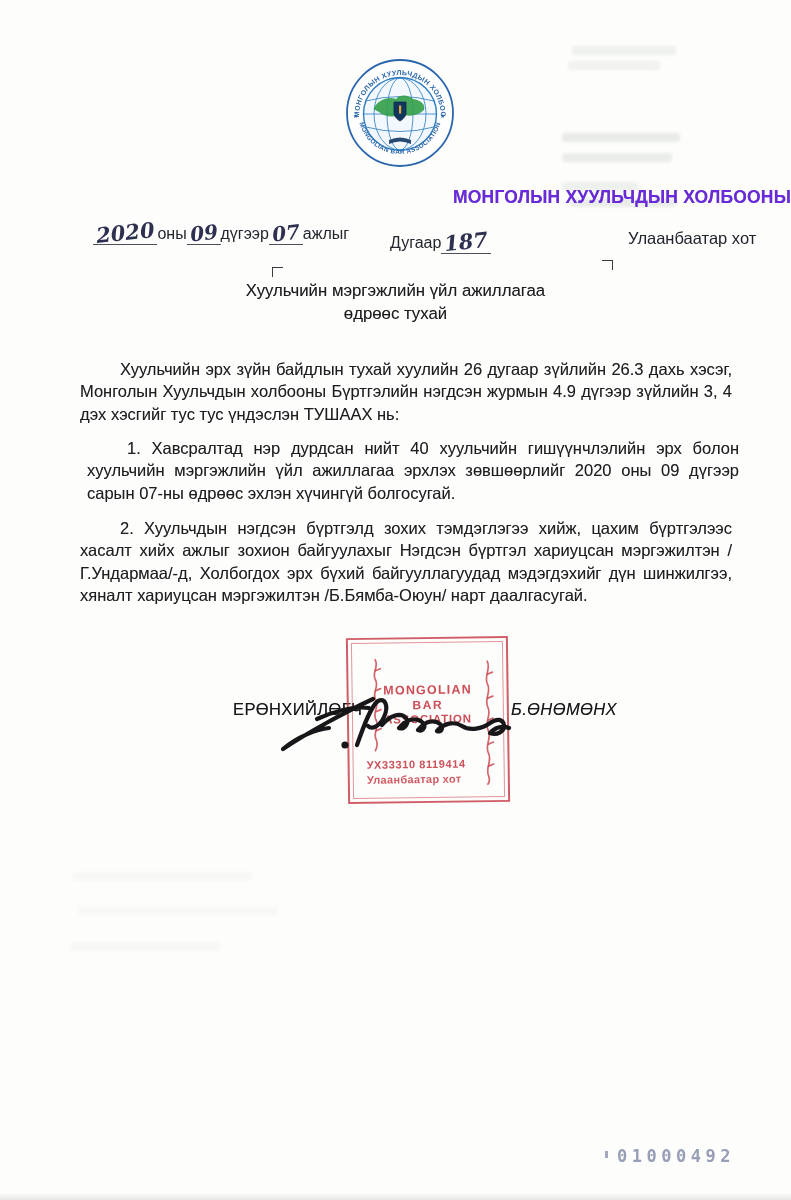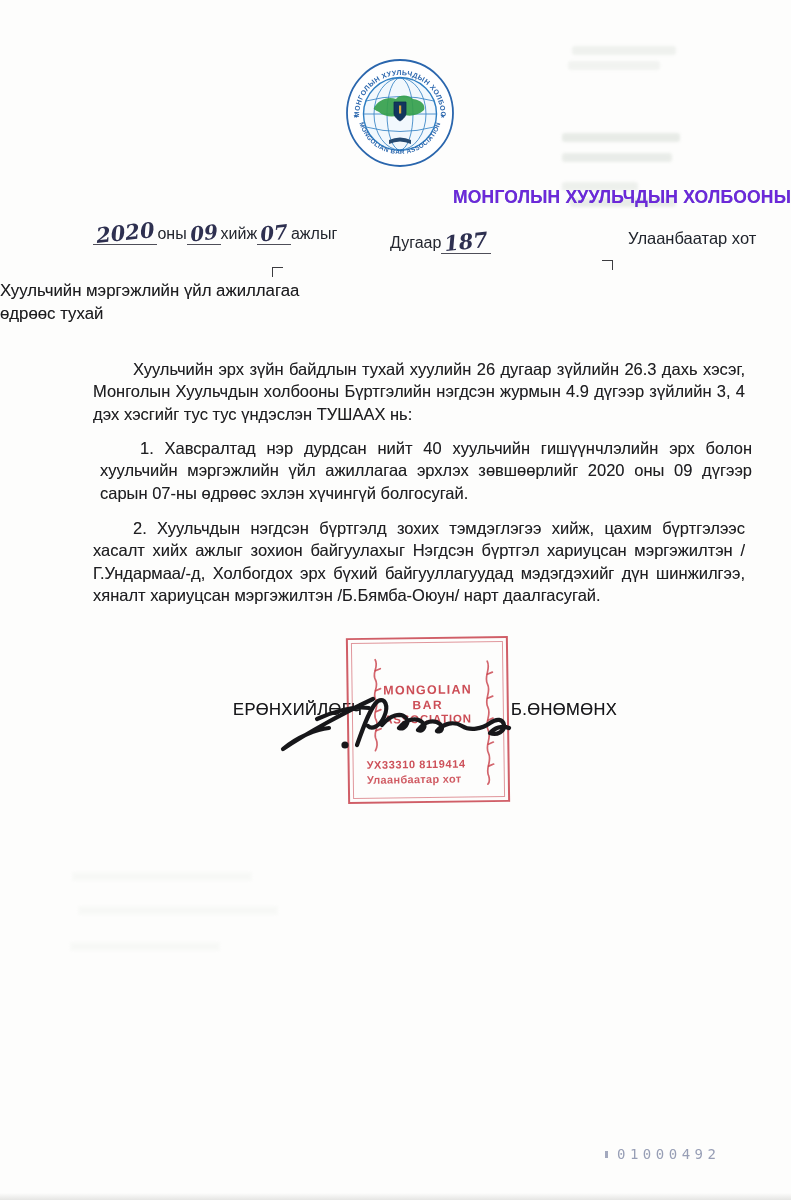--- a/index.html
+++ b/index.html
@@ -36,36 +36,36 @@
   .hw { display:inline-block; font-family:"DejaVu Serif","Liberation Serif",serif;
     font-style:italic; font-weight:bold; color:#2e3050;
     transform:rotate(-6deg) translateY(1px); }
   .hw-lg { font-size:21px; } .hw-md { font-size:20px; }
 
   
   .bracket { position:absolute; width:11px; height:10px; }
   .bracket-left  { left:272px; top:267px; border-left:1.6px solid #3c3c40; border-top:1.6px solid #3c3c40; }
   .bracket-right { left:602px; top:260px; border-right:1.6px solid #3c3c40; border-top:1.6px solid #3c3c40; }
 
-  .subject { position:absolute; left:0; top:279px; width:100%; 
+  .subject { position:absolute; left:0; top:279px; width:100%; text-align:center;
     font-size:16.8px; line-height:23px; color:#1c1c1f; text-shadow:0 0 0.4px rgba(0,0,0,0.35); }
 
   
-  .para { position:absolute; left:93px; width:652px; text-align:justify;
+  .para { position:absolute; left:80px; width:652px; text-align:justify;
     font-size:16.5px; line-height:22.4px; color:#1e1e21;
     text-indent:40px; text-shadow:0 0 0.4px rgba(0,0,0,0.35); }
   .para-preamble { top:358px; }
   .para-item1    { top:437px;margin-left:7px; }
   .para-item2    { top:517px; }
 
   
   .sig-title { position:absolute; left:233px; top:700px; font-size:16.5px; letter-spacing:0.4px;
     color:#17171a; text-shadow:0 0 0.5px rgba(0,0,0,0.5); }
   .sig-name  { position:absolute; left:511px; top:700px; font-size:16.5px; letter-spacing:0.4px;
-    color:#17171a; text-shadow:0 0 0.5px rgba(0,0,0,0.5); }
+    color:#17171a; text-shadow:0 0 0.5px rgba(0,0,0,0.5);font-style:italic; }
 
   
   .stamp { position:absolute; left:347px; top:637px; width:162px; height:166px;
     border:2.5px solid rgba(200,66,76,0.85); transform:rotate(-0.8deg); z-index:3; }
   .stamp-inner { position:absolute; left:3px; top:3px; right:3px; bottom:3px;
     border:1px solid rgba(200,66,76,0.55); }
   .stamp-eng { position:absolute; left:0; top:44px; width:100%; text-align:center;
     color:rgba(200,62,72,0.92); font-weight:bold; line-height:14.5px; }
   .stamp-l1 { font-size:12.5px; letter-spacing:1.2px; }
   .stamp-l2 { font-size:12px; letter-spacing:1.5px; }
@@ -76,21 +76,21 @@
     color:rgba(200,62,72,0.85); letter-spacing:0.3px; }
   .script-col { position:absolute; }
   .script-left  { left:20px; top:17px; }
   .script-right { right:11px; top:20px; }
 
   .signature-svg { position:absolute; left:225px; top:675px; z-index:5; }
 
   
   .serial { position:absolute; left:617px; top:1146px;
     font-family:"DejaVu Sans Mono","Liberation Mono",monospace;
-    font-size:14px; letter-spacing:4.5px; color:#8c94ae; opacity:0.9; }
+    font-size:17px; letter-spacing:4.5px; color:#8c94ae; opacity:0.9;font-weight:bold; }
   .serial-tick { position:absolute; left:605px; top:1151px; width:2.5px; height:7px;
     background:#8c94ae; opacity:0.8; }
 </style>
 </head>
 <body>
 
 <div class="page">
 
   <div class="ghost" style="left:572px; top:46px;  width:104px; opacity:0.14;"></div>
   <div class="ghost" style="left:568px; top:61px;  width:92px;  opacity:0.12;"></div>
@@ -135,21 +135,21 @@
       <text x="8" y="60" font-size="6" fill="#2a66ad">★</text>
       <text x="95" y="60" font-size="6" fill="#2a66ad">★</text>
     </svg>
   </div>
 
   <div class="org-title">
     <div>МОНГОЛЫН ХУУЛЬЧДЫН ХОЛБООНЫ</div>
   </div>
 
   <div class="meta-left">
-    <span class="slot slot-year"><span class="hw hw-lg">2020</span></span><span class="meta-lbl">оны</span><span class="slot slot-sm"><span class="hw hw-md">09</span></span><span class="meta-lbl">хийж</span><span class="slot slot-sm"><span class="hw hw-md">07</span></span><span class="meta-lbl">ажлыг</span>
+    <span class="slot slot-year"><span class="hw hw-lg">2020</span></span><span class="meta-lbl">оны</span><span class="slot slot-sm"><span class="hw hw-md">09</span></span><span class="meta-lbl">дүгээр</span><span class="slot slot-sm"><span class="hw hw-md">07</span></span><span class="meta-lbl">ажлыг</span>
   </div>
 
   <div class="meta-center">
     <span class="meta-lbl">Дугаар</span><span class="slot slot-num"><span class="hw hw-lg">187</span></span>
   </div>
 
   <div class="meta-right">Улаанбаатар хот</div>
 
   <span class="bracket bracket-left"></span>
   <span class="bracket bracket-right"></span>

